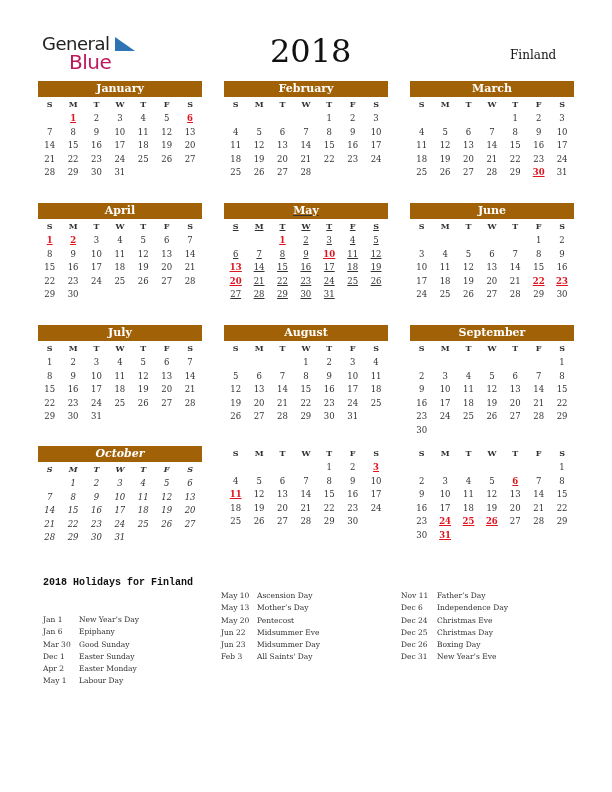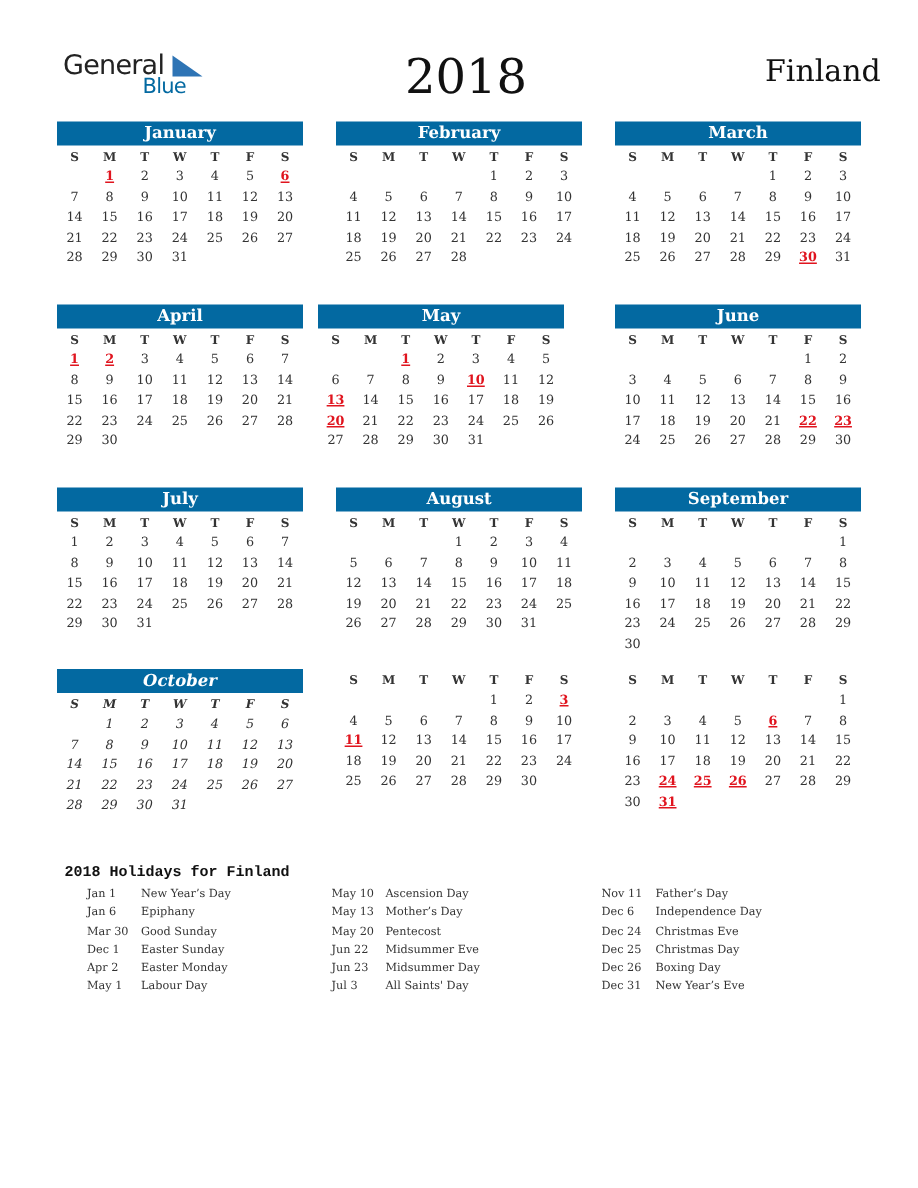--- a/index.html
+++ b/index.html
@@ -1,26 +1,26 @@
 <!DOCTYPE html>
 <html><head>
 <meta charset="utf-8">
 <style>
   html, body { margin: 0; padding: 0; background: #ffffff; }
   body { width: 612px; height: 792px; position: relative; overflow: hidden; font-family: "DejaVu Serif", serif; color: #333; }
   .logo { position: absolute; left: 42px; top: 33px; width: 100px; height: 40px; }
   .logo .g { position: absolute; left: 0; top: 0; font-family: "DejaVu Sans", sans-serif; font-size: 18px; color: #222; letter-spacing: -0.5px; }
-  .logo .b { position: absolute; left: 27px; top: 17px; font-family: "DejaVu Sans", sans-serif; font-size: 14px; color: #0369a1; letter-spacing: -0.5px; margin-left: 26px; }
+  .logo .b { position: absolute; left: 27px; top: 17px; font-family: "DejaVu Sans", sans-serif; font-size: 20px; color: #be185d; letter-spacing: -0.5px; }
   .logo .tri { position: absolute; left: 73px; top: 4px; width: 0; height: 0; border-left: 0 solid transparent; border-bottom: 14px solid #2e74b5; border-right: 20px solid transparent; }
   .logo .tri::before { content: ""; }
   .year { position: absolute; left: 270px; top: 32px; font-family: "DejaVu Serif", serif; font-size: 32px; color: #111; }
-  .country { position: absolute; left: 510px; top: 35px; font-family: "DejaVu Serif", serif; font-size: 20px; color: #111; }
+  .country { position: absolute; left: 510px; top: 48px; font-family: "DejaVu Serif", serif; font-size: 12px; color: #111; }
 
   .month { position: absolute; width: 164px; }
-  .mhead { height: 16px; background: #0369a1; color: #fff; text-align: center; font-family: "DejaVu Serif", serif; font-weight: bold; font-size: 11px; line-height: 16px; }
+  .mhead { height: 16px; background: #a16207; color: #fff; text-align: center; font-family: "DejaVu Serif", serif; font-weight: bold; font-size: 11px; line-height: 16px; }
   .grid { display: grid; grid-template-columns: repeat(7, 23.4px); }
   .dow { text-align: center; font-size: 8px; font-weight: bold; height: 15px; line-height: 15px; color: #333; }
   .day { text-align: center; font-size: 8.5px; height: 13.6px; line-height: 13.6px; color: #333; }
   .day.hol { color: #e0141e; font-weight: bold; text-decoration: underline; }
 
   .hol-title { position: absolute; left: 43px; top: 577px; font-family: Liberation Mono, monospace; font-weight: bold; font-size: 10px; color: #111; }
   .hol-col { position: absolute; top: 590px; }
   .hol-row { height: 12.3px; font-size: 7.5px; line-height: 12.3px; color: #333; white-space: nowrap; }
   .hol-row .d { display: inline-block; width: 36px; }
 </style>
@@ -206,21 +206,21 @@
         <div class="day">23</div>
         <div class="day">24</div>
         <div class="day">25</div>
         <div class="day">26</div>
         <div class="day">27</div>
         <div class="day">28</div>
         <div class="day">29</div>
         <div class="day">30</div>
       </div>
     </div>
-    <div class="month" style="left: 212px; top: 203px;">
+    <div class="month" style="left: 224px; top: 203px; text-decoration: underline;">
       <div class="mhead">May</div>
       <div class="grid">
         <div class="dow">S</div>
         <div class="dow">M</div>
         <div class="dow">T</div>
         <div class="dow">W</div>
         <div class="dow">T</div>
         <div class="dow">F</div>
         <div class="dow">S</div>
         <div class="day"></div>
@@ -576,35 +576,35 @@
         <div class="day">28</div>
         <div class="day">29</div>
         <div class="day">30</div>
         <div class="day hol">31</div>
       </div>
     </div>
   </div>
 
 <div class="hol-title">2018 Holidays for Finland</div>
 <div id="holcols">
-    <div class="hol-col" style="left: 58px;">
+    <div class="hol-col" style="left: 43px; margin-top: 24px;">
       <div class="hol-row"><span class="d">Jan 1</span><span>New Year’s Day</span></div>
       <div class="hol-row"><span class="d">Jan 6</span><span>Epiphany</span></div>
       <div class="hol-row"><span class="d">Mar 30</span><span>Good Sunday</span></div>
       <div class="hol-row"><span class="d">Dec 1</span><span>Easter Sunday</span></div>
       <div class="hol-row"><span class="d">Apr 2</span><span>Easter Monday</span></div>
       <div class="hol-row"><span class="d">May 1</span><span>Labour Day</span></div>
     </div>
     <div class="hol-col" style="left: 221px;">
       <div class="hol-row"><span class="d">May 10</span><span>Ascension Day</span></div>
       <div class="hol-row"><span class="d">May 13</span><span>Mother’s Day</span></div>
       <div class="hol-row"><span class="d">May 20</span><span>Pentecost</span></div>
       <div class="hol-row"><span class="d">Jun 22</span><span>Midsummer Eve</span></div>
       <div class="hol-row"><span class="d">Jun 23</span><span>Midsummer Day</span></div>
-      <div class="hol-row"><span class="d">Jul 3</span><span>All Saints' Day</span></div>
+      <div class="hol-row"><span class="d">Feb 3</span><span>All Saints' Day</span></div>
     </div>
     <div class="hol-col" style="left: 401px;">
       <div class="hol-row"><span class="d">Nov 11</span><span>Father’s Day</span></div>
       <div class="hol-row"><span class="d">Dec 6</span><span>Independence Day</span></div>
       <div class="hol-row"><span class="d">Dec 24</span><span>Christmas Eve</span></div>
       <div class="hol-row"><span class="d">Dec 25</span><span>Christmas Day</span></div>
       <div class="hol-row"><span class="d">Dec 26</span><span>Boxing Day</span></div>
       <div class="hol-row"><span class="d">Dec 31</span><span>New Year’s Eve</span></div>
     </div>
   </div>

